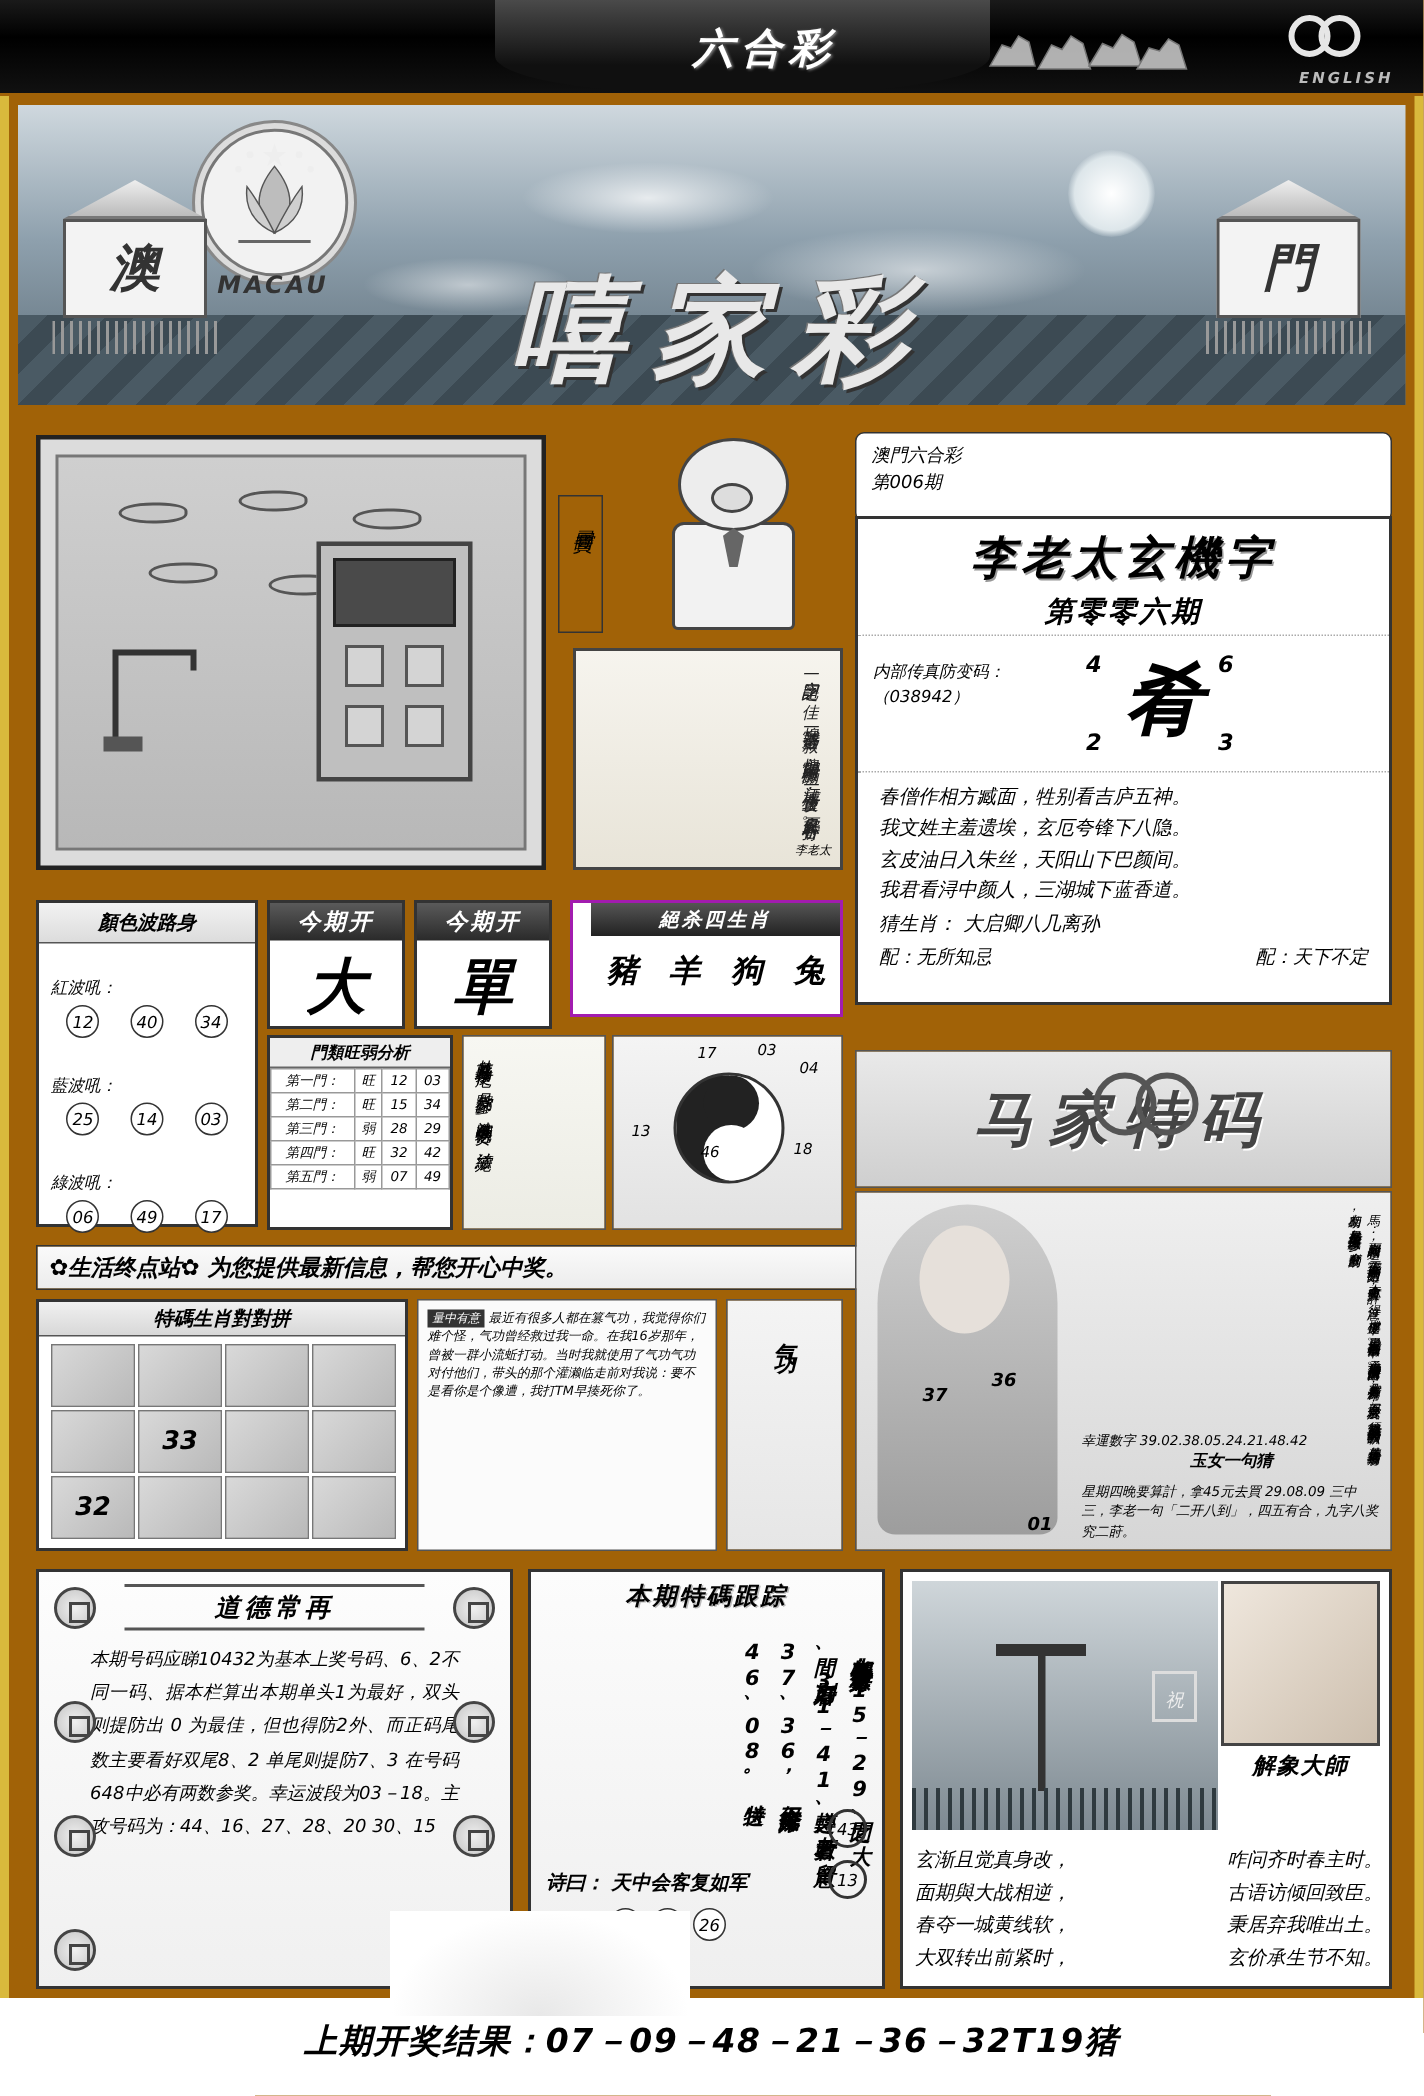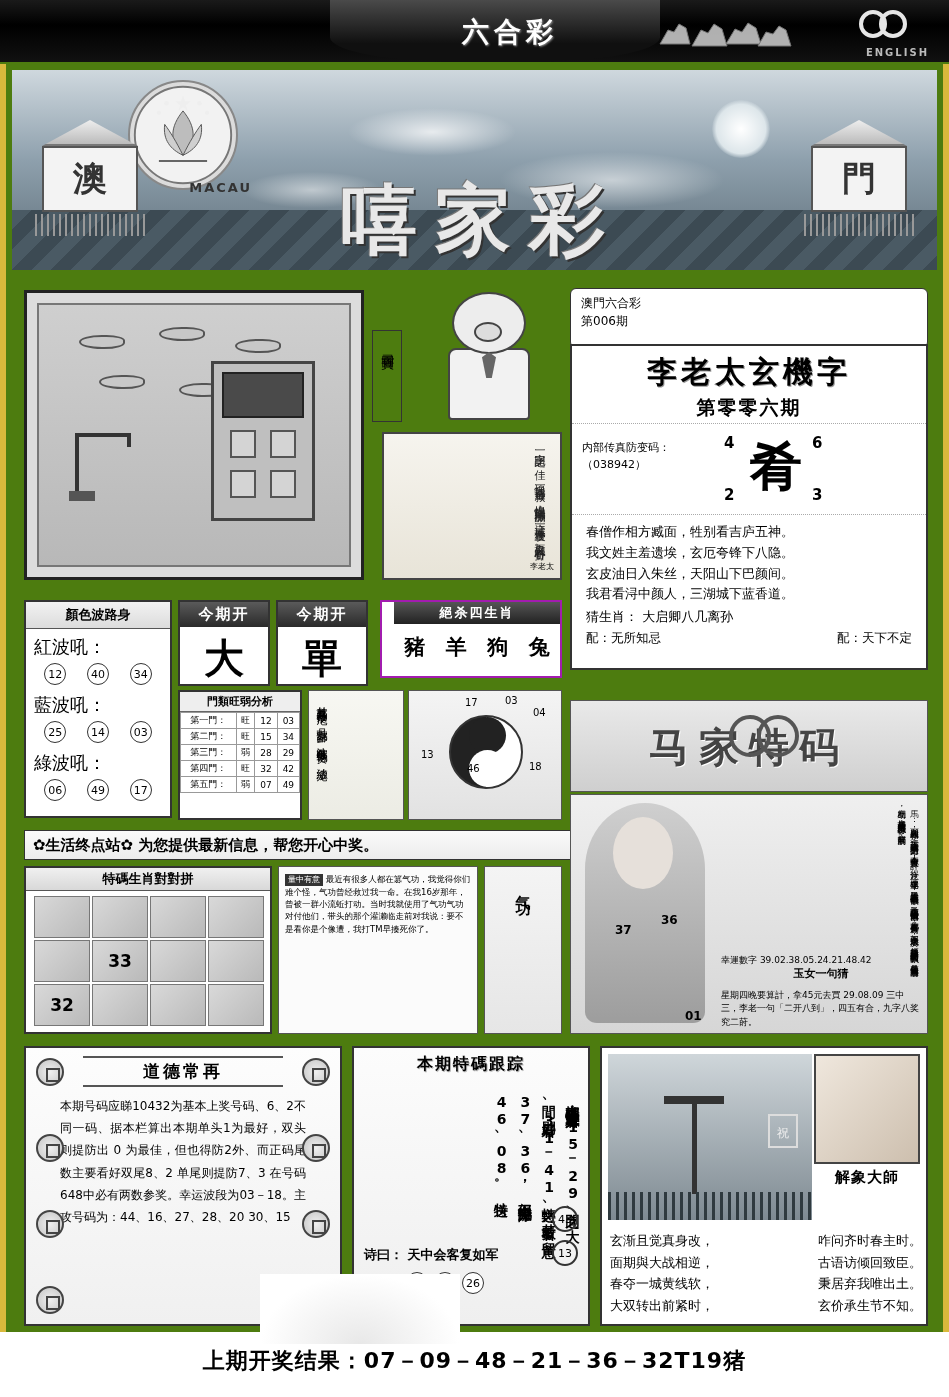--- a/index.html
+++ b/index.html
@@ -3,21 +3,21 @@
 <meta charset="utf-8">
 <style>
   * { box-sizing: border-box; margin: 0; padding: 0; }
   body {
     width: 949px; height: 1397px;
     background: #fff;
     font-family: "DejaVu Sans", "Liberation Sans", sans-serif;
     overflow: hidden;
     position: relative;
   }
-  .page { position: relative; width: 949px; height: 1397px; background: #4d7c0f; }
+  .page { position: relative; width: 949px; height: 1397px; background: #a16207; font-style: italic; }
 
   
   .topbar {
     position: absolute; left: 0; top: 0; width: 949px; height: 62px;
     background: linear-gradient(180deg,#1a1a1a 0%, #000 40%, #111 100%);
   }
   .topbar .swoosh {
     position: absolute; left: 330px; top: 0; width: 330px; height: 62px;
     background: linear-gradient(180deg,#4a4a4a,#101010 70%);
     border-radius: 0 0 40% 40%;
@@ -58,22 +58,22 @@
   .mountains { position:absolute; left:0; bottom:0; width:100%; height: 60px;
     background: repeating-linear-gradient(135deg,#4a5a64 0 14px,#3c4a53 14px 28px); }
   .macau-emblem {
     position: absolute; left: 100px; top: 2px; width: 140px; height: 150px;
   }
   .emblem-ring {
     position:absolute; left: 16px; top: 8px; width: 110px; height: 110px;
     border-radius: 50%; background: radial-gradient(circle,#f7f7f7,#cfcfcf);
     border: 2px solid #888;
   }
-  .emblem-text { position:absolute; left:0; top: 108px; width: 140px; text-align:right;
-    font-size: 13px; font-weight: bold; color:#333; letter-spacing: 2px;}
+  .emblem-text { position:absolute; left:0; top: 108px; width: 140px; text-align:center;
+    font-size: 16px; font-weight: bold; color:#333; letter-spacing: 2px;}
   .big-cal-title {
     position: absolute; left: 250px; top: 95px; width: 440px; height: 110px;
     text-align: center; font-size: 76px; font-weight: bold; color: #e8e8e8;
     letter-spacing: 18px; text-shadow: 2px 2px 0 #333, -1px -1px 0 #777;
     font-family: "DejaVu Sans", sans-serif; line-height: 110px;
   }
   .lantern { position: absolute; top: 50px; width: 120px; height: 130px; }
   .lantern.left { left: 18px; }
   .lantern.right { right: 18px; }
   .lantern .roof { width: 120px; height: 26px;
@@ -148,21 +148,21 @@
   .oracle .bigchar { position:absolute; left: 178px; top: 8px; font-size: 52px; font-weight:bold; }
   .oracle .n { position:absolute; font-size: 15px; font-weight:bold;}
   .oracle .poem { padding: 7px 14px 0; font-size: 13px; line-height: 1.6; }
   .oracle .bottom { display:flex; justify-content: space-between; padding: 2px 14px; font-size: 12.5px;}
 
   
   .colorwave { left: 24px; top: 600px; width: 148px; height: 218px; border: 2px solid #333; }
   .colorwave .hd { text-align:center; font-size: 13px; font-weight:bold; padding: 4px 0;
     border-bottom: 1px solid #555; background: linear-gradient(180deg,#f2f2f2,#dcdcdc);}
   .cw-row { padding: 6px 8px 2px; }
-  .cw-label { font-size: 18px; margin-bottom: 4px; }
+  .cw-label { font-size: 11px; margin-bottom: 4px; margin-top: 16px; }
   .cw-nums { display:flex; justify-content: space-around; }
   .ball { width: 22px; height: 22px; border-radius: 50%; border: 1px solid #333;
     font-size: 11px; display:flex; align-items:center; justify-content:center; background:#fff;}
 
   
   .kbox { border: 2px solid #333; }
   .kbox .hd { text-align:center; font-weight:bold; font-size: 15px; color:#fff;
     background: linear-gradient(180deg,#5a5a5a,#2a2a2a); padding: 3px 0; letter-spacing: 2px;}
   .kbox .val { text-align:center; font-size: 40px; font-weight:bold; line-height: 62px; }
 

